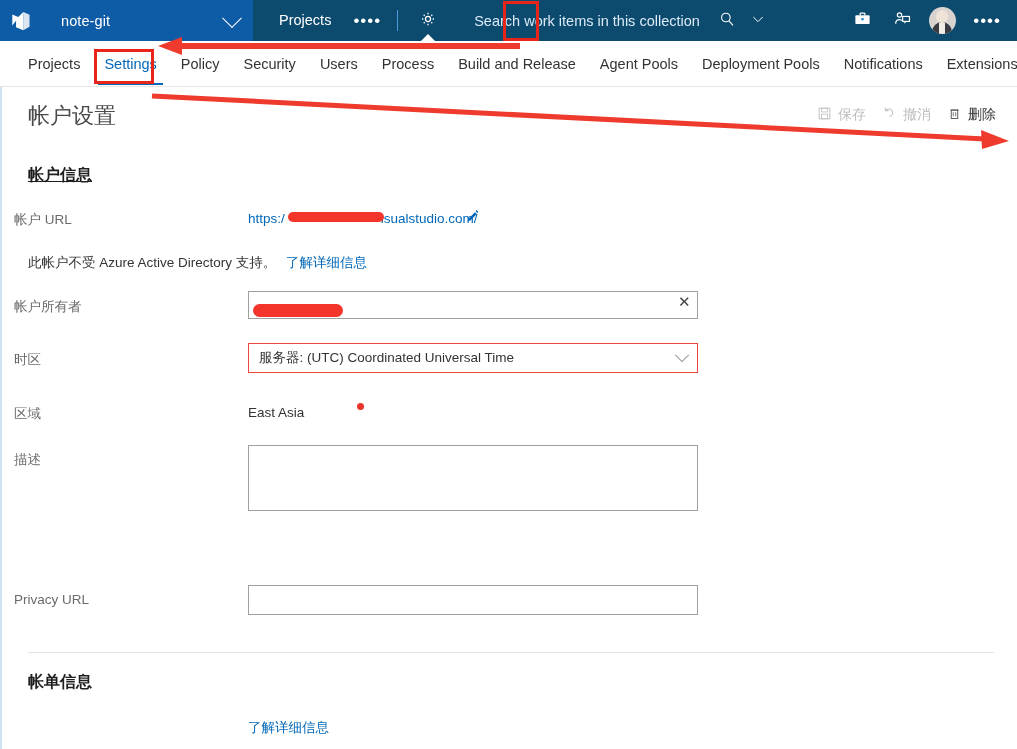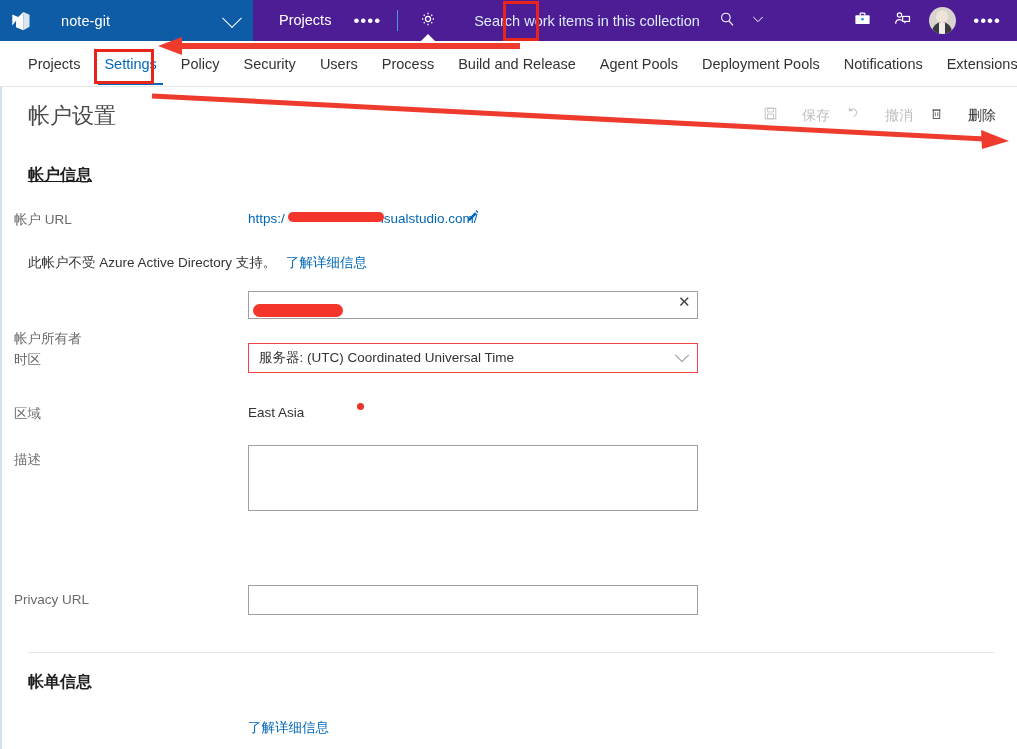--- a/index.html
+++ b/index.html
@@ -16,21 +16,21 @@
     color: #333333;
     -webkit-font-smoothing: antialiased;
   }
 
   
   #top-header {
     position: absolute;
     left: 0; top: 0;
     width: 1017px;
     height: 41px;
-    background: #4c1d95;
+    background: #0c4a6e;
     display: flex;
     align-items: stretch;
   }
   .hdr-logo-zone {
     width: 41px;
     background: #0e5ba6;
     display: flex;
     align-items: center;
     justify-content: center;
   }
@@ -222,26 +222,25 @@
     position: absolute;
     right: 14px;
     top: 15px;
     display: flex;
     align-items: center;
     gap: 2px;
   }
   .cmd-btn {
     display: flex;
     align-items: center;
-    gap: 24px;
+    gap: 6px;
     padding: 4px 7px;
     font-size: 14px;
     white-space: nowrap;
     cursor: pointer;
-    font-family: Liberation Mono, monospace;
   }
   .cmd-btn.disabled { color: #bdbdbd; cursor: default; }
   .cmd-btn.enabled  { color: #333333; }
 
   .section-head {
     position: absolute;
     left: 26px;
     font-size: 16px;
     font-weight: bold;
     color: #1f1f1f;
@@ -489,21 +488,21 @@
         <path d="M16.8 3.2l1.6-1.6 3 3-1.6 1.6z" fill="#0067b8"></path>
       </svg>
     </span>
   </div>
 
   <div class="static-note" style="top:167px;">
     <span>此帐户不受 Azure Active Directory 支持。</span>
     <span class="link" style="margin-left:6px;">了解详细信息</span>
   </div>
 
-  <div class="field-label" style="top:211px;margin-top:32px;">帐户所有者</div>
+  <div class="field-label" style="top:211px;">帐户所有者</div>
   <input class="txt-input" style="top: 204px; width: 450px; height: 28px;" value="">
   <span class="input-x" style="left:676px;top:206px;">✕</span>
 
   <div class="field-label" style="top:264px;">时区</div>
   <div class="combo" style="top:256px;width:450px;height:30px;">
     <span>服务器: (UTC) Coordinated Universal Time</span>
     <span class="chev"></span>
   </div>
 
   <div class="field-label" style="top:318px;">区域</div>

